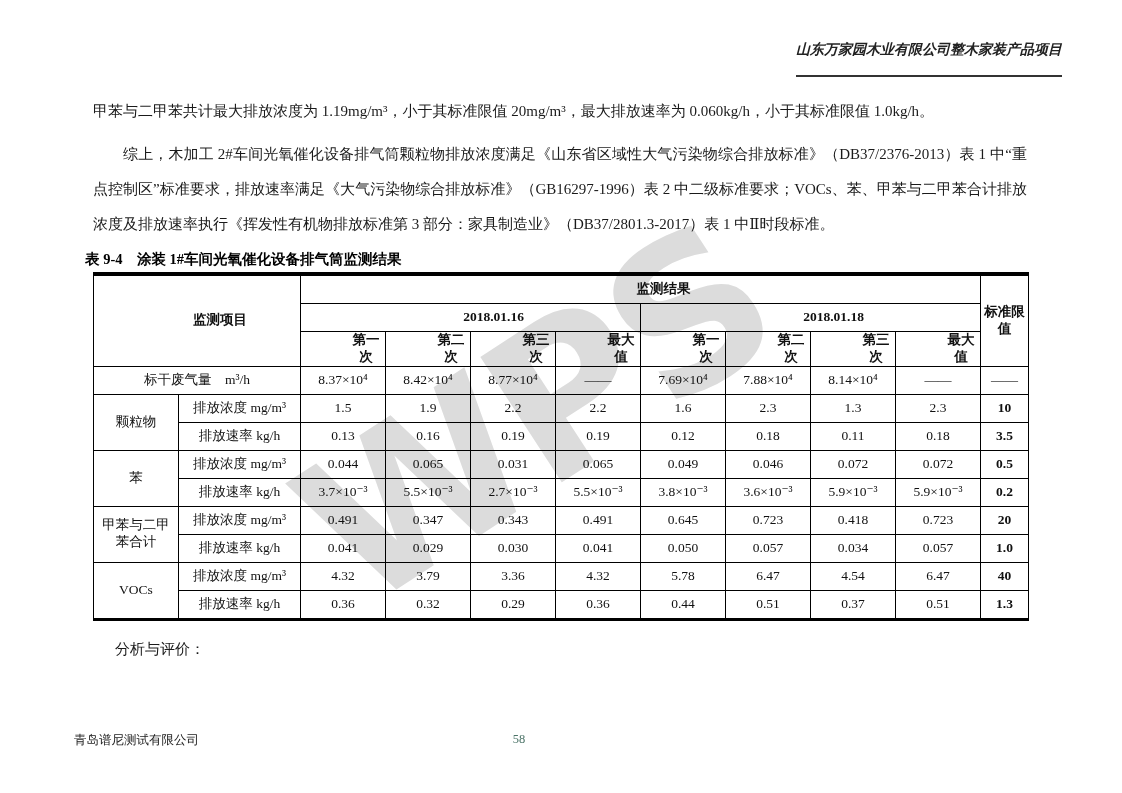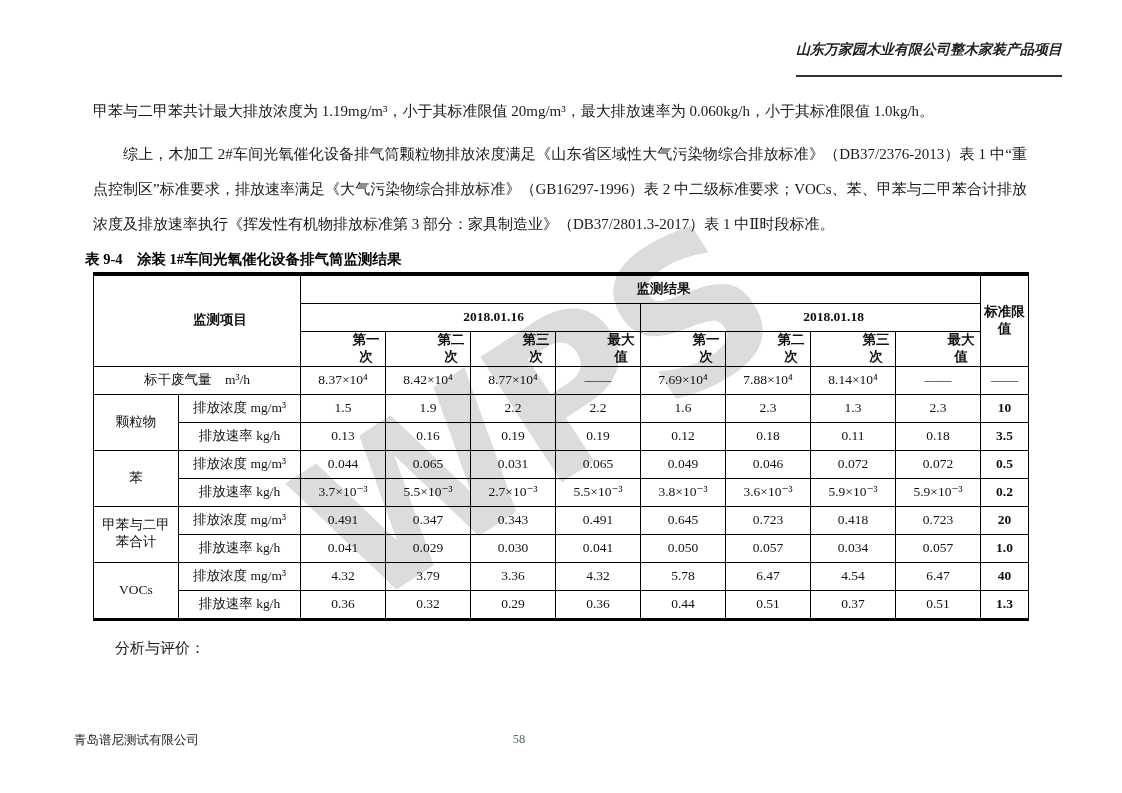--- a/index.html
+++ b/index.html
@@ -31,21 +31,21 @@
     border-top:4px solid #000;border-bottom:3px solid #000;
   }
   table.mon td{
     border:1px solid #000;text-align:center;vertical-align:middle;
     font-size:13.5px;height:27px;padding:0 2px;line-height:1.25;
     background:transparent;color:#111;
   }
   table.mon td.hdr{font-weight:bold;padding-left:48px;}
   table.mon td.lim{font-weight:bold;}
   table.mon td.limhdr{font-weight:bold;}
-  .analysis{margin-top:12px;font-family:Liberation Mono, monospace;}
+  .analysis{margin-top:12px;}
   .analysis-heading{font-size:15px;line-height:33px;margin:0;text-indent:2em;}
   .analysis-body{font-size:15px;line-height:33px;text-align:justify;text-indent:2em;margin:0;}
   .footer-company{position:absolute;left:74px;top:732px;font-size:12.5px;color:#222;z-index:1;}
   .footer-page{position:absolute;left:0;top:732px;width:1038px;text-align:center;font-size:12.5px;color:#4c7468;z-index:1;}
 </style>
 </head>
 <body>
 
 <div class="watermark">WPS</div>
 

